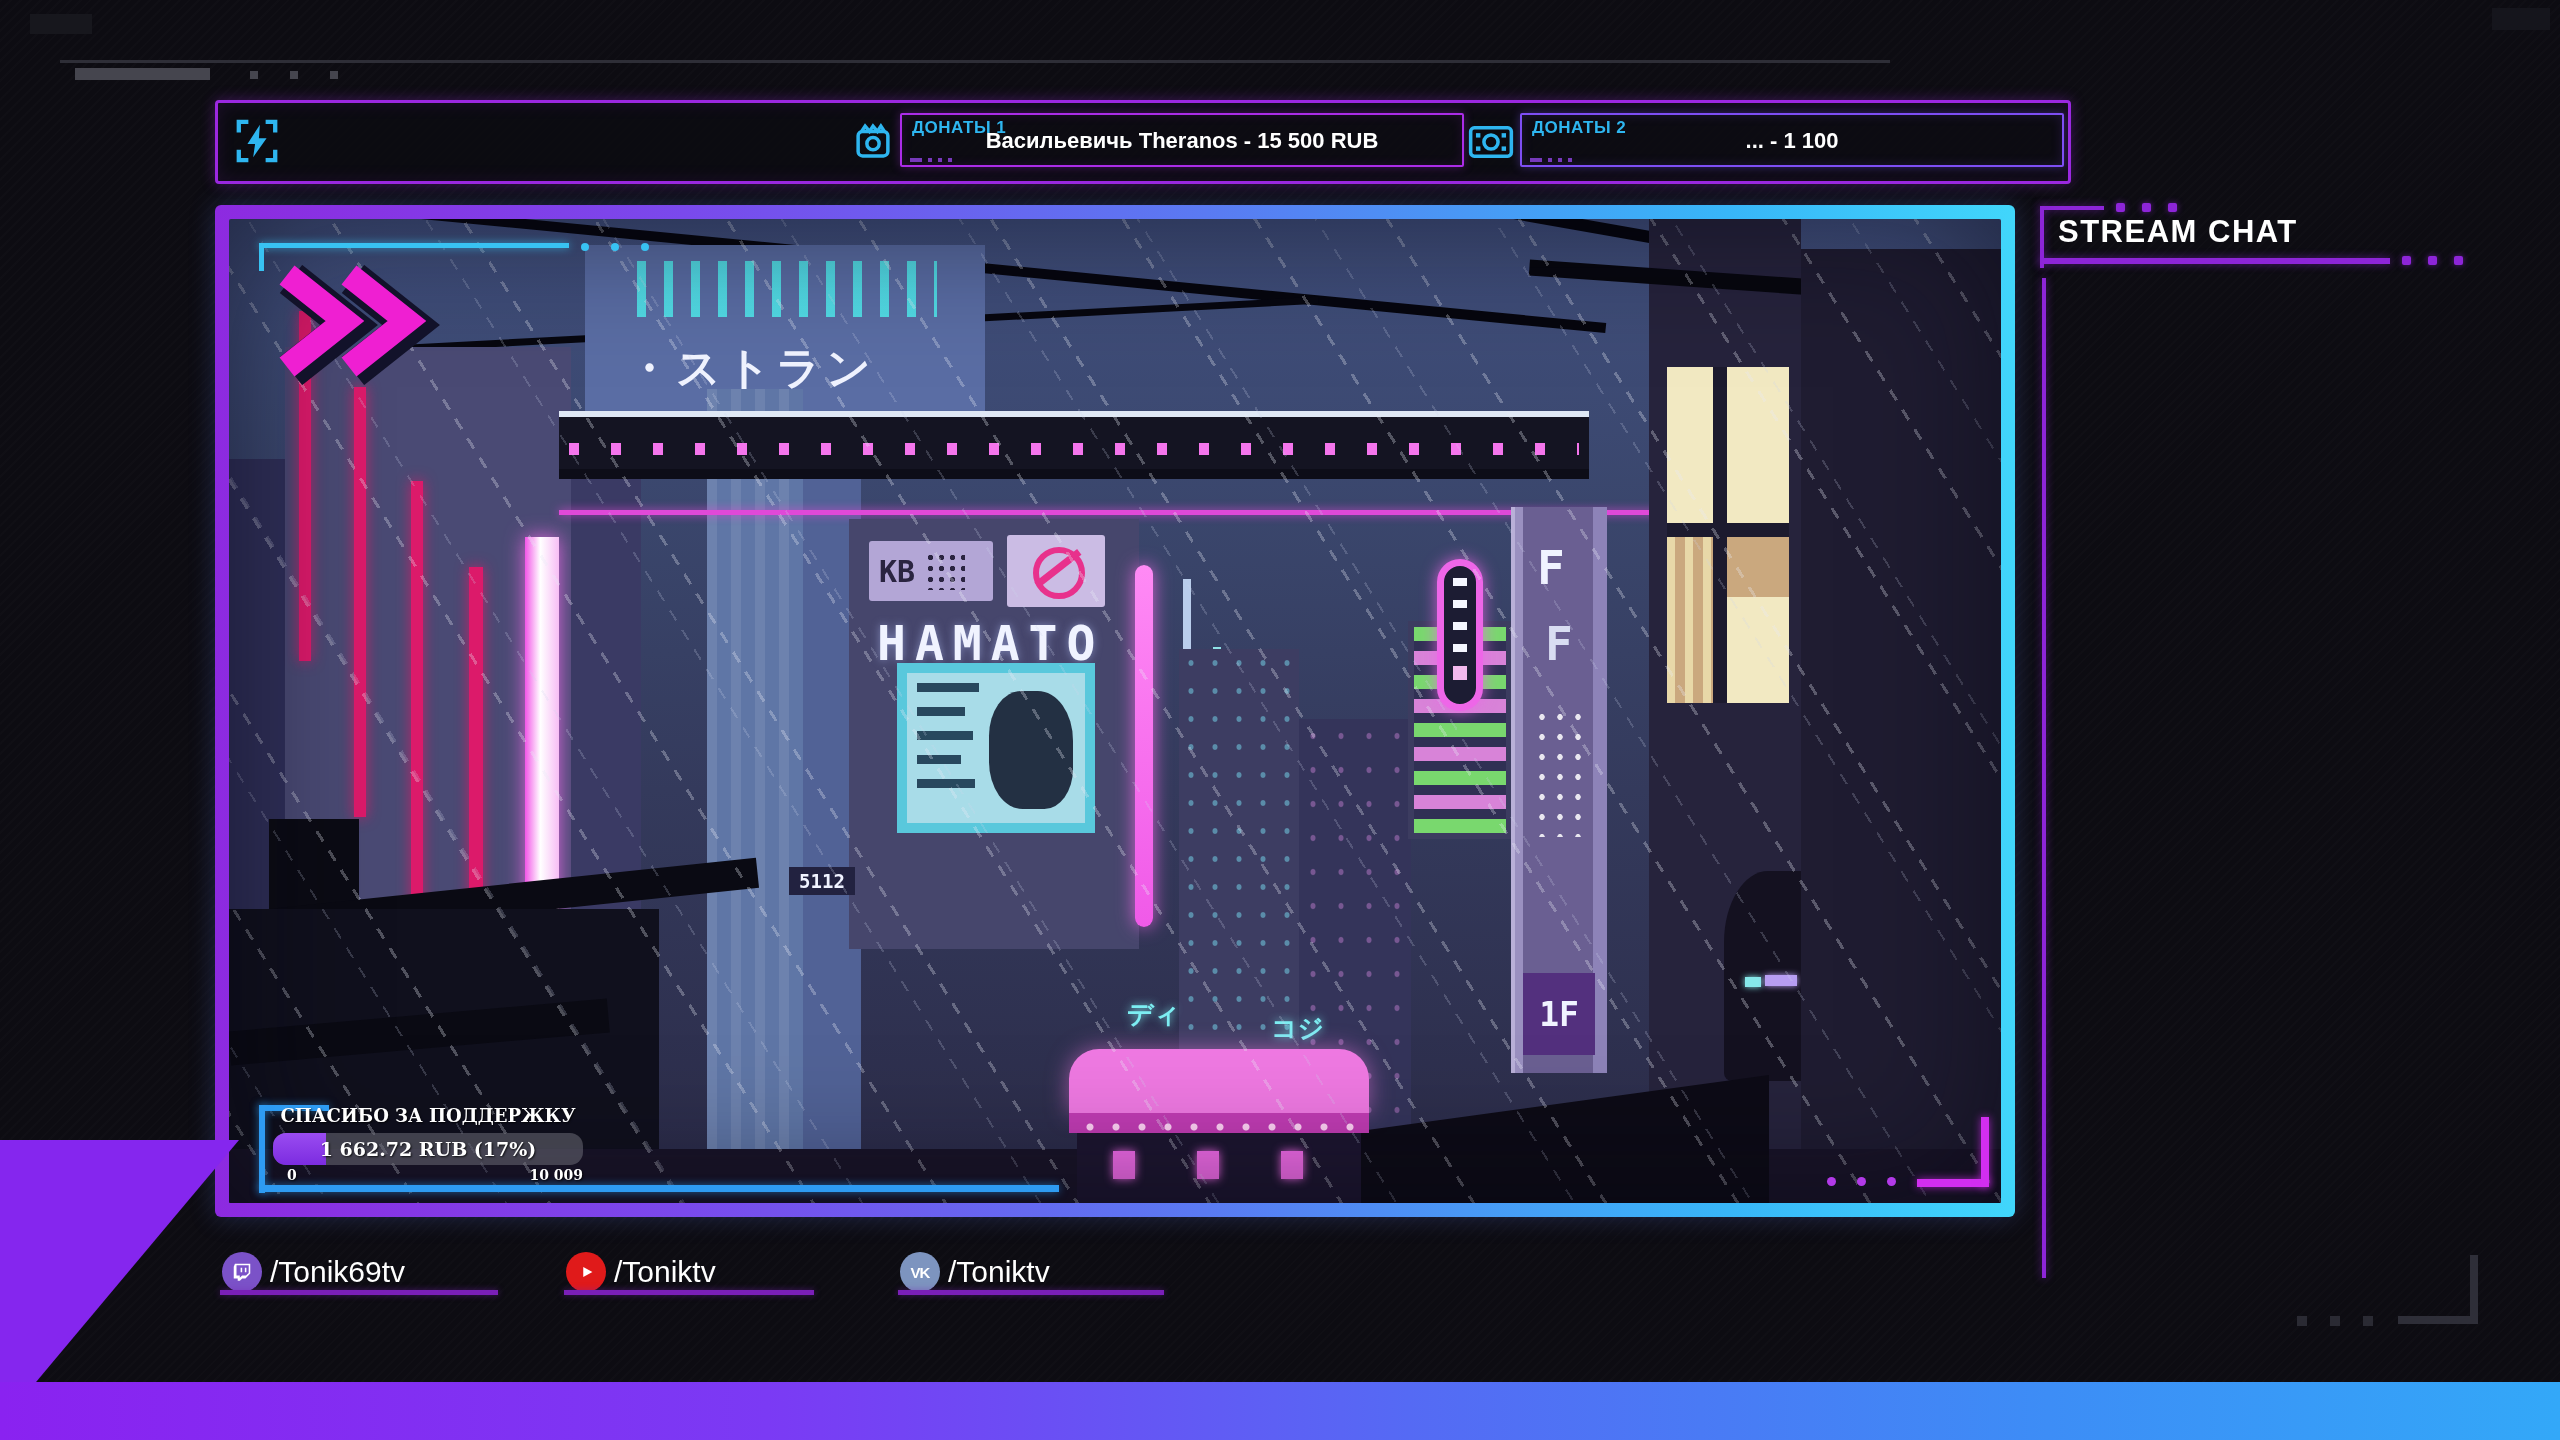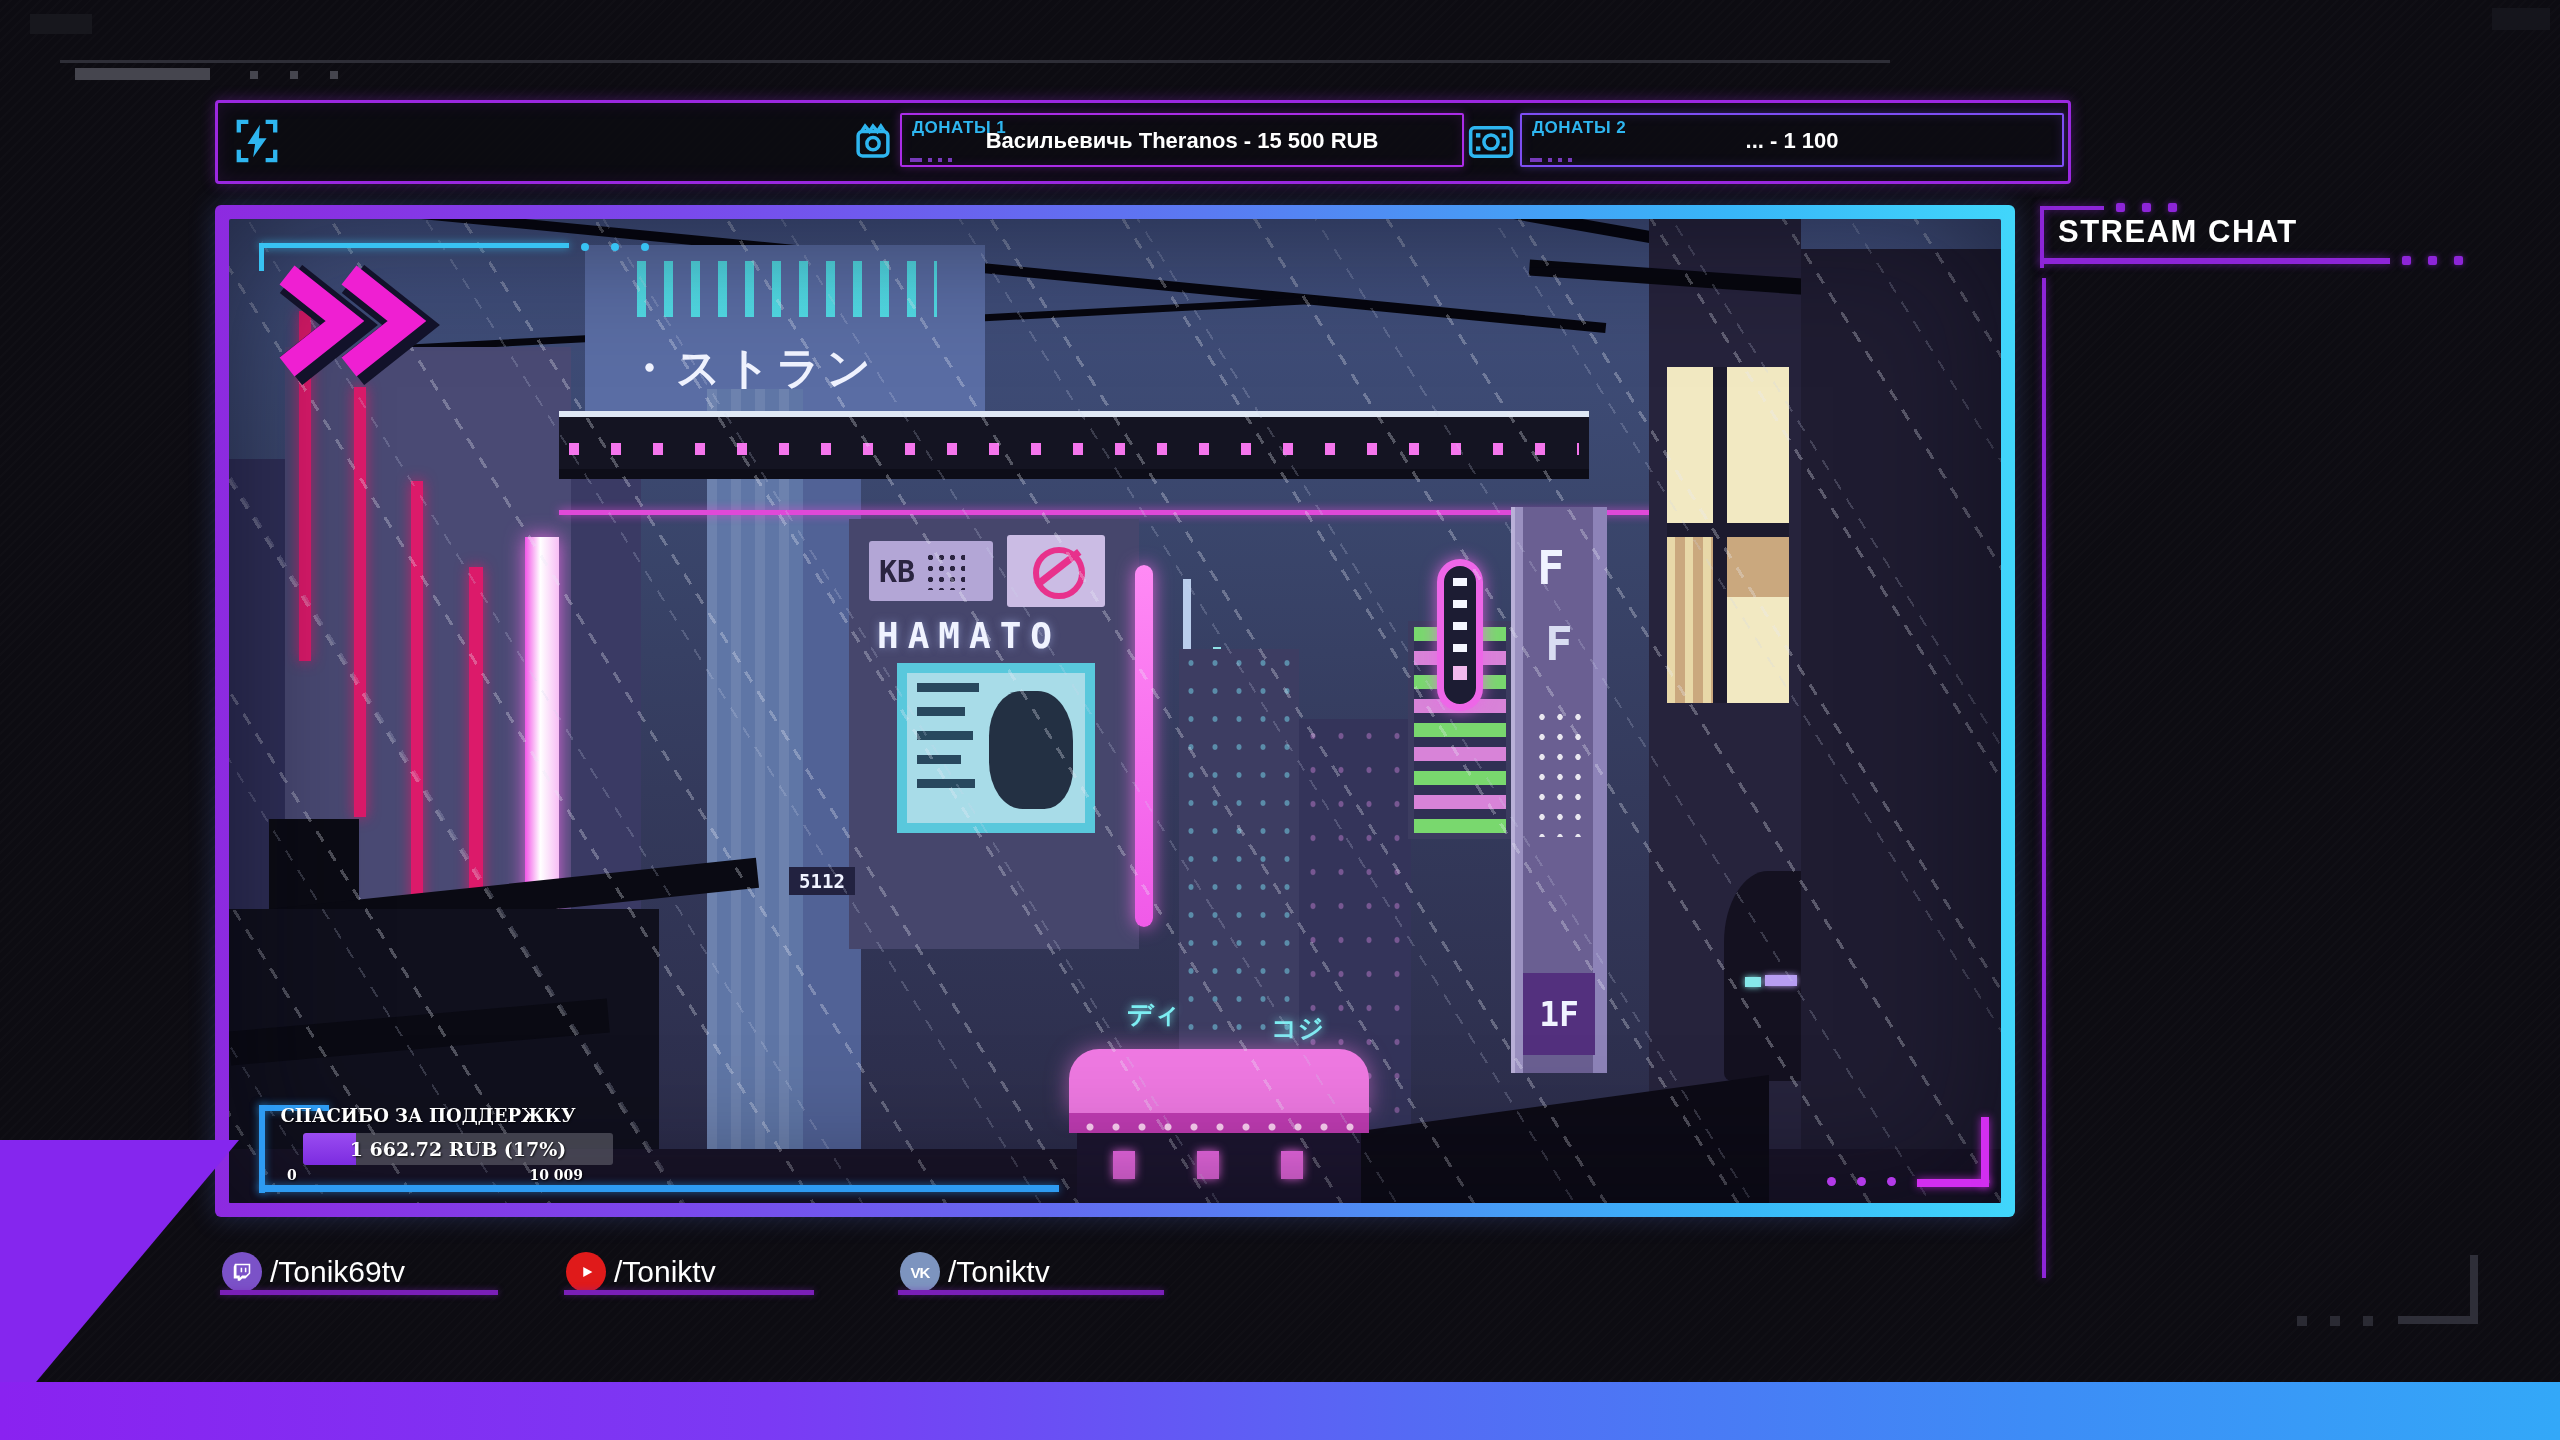--- a/index.html
+++ b/index.html
@@ -40,21 +40,21 @@
       repeating-linear-gradient(58deg,transparent 0 83px,rgba(205,212,235,.38) 83px 85px,transparent 85px 151px);
     -webkit-mask-image:repeating-linear-gradient(-32deg,#000 0 12px,transparent 12px 23px);
     mask-image:repeating-linear-gradient(-32deg,#000 0 12px,transparent 12px 23px);}
   .vignette{left:0;top:0;width:100%;height:100%;box-shadow:inset 0 0 140px rgba(6,6,16,.6);pointer-events:none;}
   .pxtext{font-family:"DejaVu Sans Mono",monospace;font-weight:bold;color:#f0f3ff;}
   .cyantext{font-family:"DejaVu Sans Mono",monospace;font-weight:bold;color:#7ceef2;text-shadow:0 0 8px rgba(124,238,242,.9);}
   
   .goal-blue{background:#2e9bf2;box-shadow:0 0 8px rgba(46,155,242,.6);}
   .goal-title{font-family:"DejaVu Serif",serif;font-weight:bold;font-size:18px;color:#fff;
     text-shadow:1px 1px 2px rgba(0,0,0,.8);text-align:center;}
-  .goal-track{background:rgba(108,108,118,.55);border-radius:3px;overflow:hidden;margin-left:30px;}
+  .goal-track{background:rgba(108,108,118,.55);border-radius:13px;overflow:hidden;}
   .goal-fill{height:100%;background:linear-gradient(180deg,#9a4cf0,#7c2ce0);border-radius:3px 0 0 3px;}
   .goal-value{position:absolute;inset:0;display:flex;align-items:center;justify-content:center;
     font-family:"DejaVu Serif",serif;font-weight:bold;font-size:19px;color:#fff;text-shadow:1px 1px 2px rgba(0,0,0,.8);}
   .goal-minmax{font-family:"DejaVu Serif",serif;font-weight:bold;font-size:14px;color:#fff;text-shadow:1px 1px 2px rgba(0,0,0,.8);}
   
   .purple{background:#8d25d8;box-shadow:0 0 8px rgba(141,37,216,.55);}
   .chat-title{font-size:31px;font-weight:800;letter-spacing:1.5px;color:#fff;}
   .pdot{width:9px;height:9px;border-radius:2px;background:#8d25d8;box-shadow:0 0 6px rgba(141,37,216,.6);}
   
   .social{display:flex;align-items:center;gap:8px;}
@@ -163,21 +163,21 @@
 
       <div class="abs" style="left:620px;top:300px;width:290px;height:430px;background:#46466c"></div>
       <div class="abs" style="left:640px;top:322px;width:124px;height:60px;background:#b3a6d6;border-radius:3px;display:flex;align-items:center;gap:10px;padding-left:10px;box-sizing:border-box">
         <span style="font-weight:bold;font-size:30px;color:#2a2440;font-family:'DejaVu Sans Mono',monospace">КВ</span>
         <span style="display:block;width:40px;height:38px;background-image:radial-gradient(circle,#2a2440 2.4px,transparent 3px);background-size:11px 11px"></span>
       </div>
       <div class="abs" style="left:778px;top:316px;width:98px;height:72px;background:#cbbce4;border-radius:3px">
         <span style="position:absolute;left:26px;top:12px;width:40px;height:40px;border:6px solid #e8318c;border-radius:50%"></span>
         <span style="position:absolute;left:24px;top:30px;width:54px;height:7px;background:#e8318c;transform:rotate(-38deg)"></span>
       </div>
-      <div class="abs pxtext" style="left:648px;top:396px;font-size:36px;letter-spacing:9px;text-shadow:0 0 8px rgba(140,150,200,.8)">НАМАТО</div>
+      <div class="abs pxtext" style="left:648px;top:396px;font-size:48px;letter-spacing:9px;text-shadow:0 0 8px rgba(140,150,200,.8)">НАМАТО</div>
       <div class="abs" style="left:668px;top:444px;width:198px;height:170px;background:#a8dce8;border:10px solid #59c8dc;box-sizing:border-box">
         <span style="position:absolute;left:10px;top:10px;width:62px;height:9px;background:#28485e"></span>
         <span style="position:absolute;left:10px;top:34px;width:48px;height:9px;background:#28485e"></span>
         <span style="position:absolute;left:10px;top:58px;width:56px;height:9px;background:#28485e"></span>
         <span style="position:absolute;left:10px;top:82px;width:44px;height:9px;background:#28485e"></span>
         <span style="position:absolute;left:10px;top:106px;width:58px;height:9px;background:#28485e"></span>
         <span style="position:absolute;right:12px;top:18px;width:84px;height:118px;background:#233043;border-radius:38% 42% 34% 40%"></span>
       </div>
       <div class="abs" style="left:906px;top:346px;width:18px;height:362px;background:linear-gradient(180deg,#ff8af5,#f05ae8);border-radius:9px;box-shadow:0 0 18px rgba(240,106,232,.85)"></div>
       <div class="abs" style="left:954px;top:360px;width:8px;height:292px;background:#b9cdec"></div>

